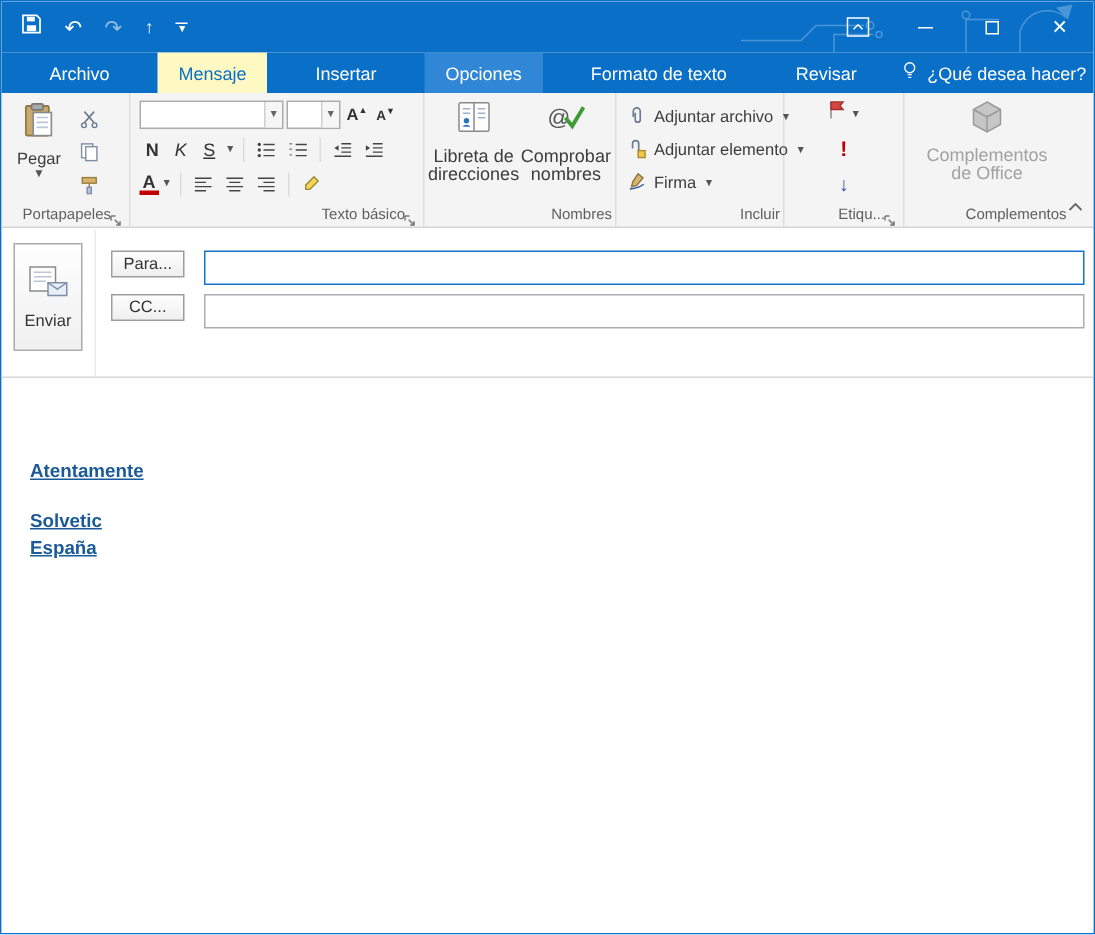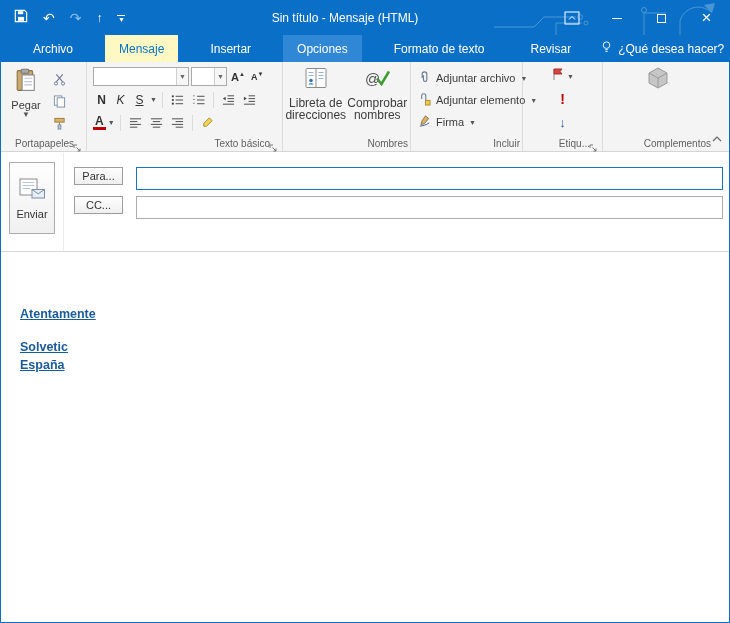--- a/index.html
+++ b/index.html
@@ -152,21 +152,20 @@
           </svg>
       </span>
       <span class="g">↶</span>
       <span class="g dim">↷</span>
       <span class="g" style="font-size:12px">↑</span>
       <span class="qat-more">
         <i class="bar"></i>
           <i class="tri">▼</i>
       </span>
     </div>
-    <div class="win-title">Sin título  -  Mensaje (HTML)</div>
     <div class="wincontrols">
       <span class="ribbonopts">
         <svg width="16" height="14" viewBox="0 0 16 14">
             <rect x="1" y="1" width="14" height="12" fill="none" stroke="#fff"></rect>
             <path d="M5 8.5l3-3 3 3" fill="none" stroke="#fff"></path>
           </svg>
       </span>
       <span class="wbtn">
           <span class="min-glyph"></span>
         </span>
@@ -401,20 +400,21 @@
     </div>
 
     <div class="group g-add" style="border-right:none;">
       <div class="bigbtn disabled" style="width:90px;">
         <span>
           <svg width="24" height="24" viewBox="0 0 24 24">
               <path d="M12 2l9 5v10l-9 5-9-5V7z" fill="#c6c6c6" stroke="#9a9a9a"></path>
               <path d="M12 12v10M12 12l9-5M12 12L3 7" stroke="#9a9a9a" fill="none"></path>
             </svg>
         </span>
+        <span class="lbl">Complementos de Office</span>
       </div>
       <div class="grouplabel full">Complementos</div>
     </div>
 
     <span class="collapse">
       <svg width="10" height="6" viewBox="0 0 10 6">
           <path d="M1 5l4-4 4 4" fill="none" stroke="#666" stroke-width="1.2"></path>
         </svg>
     </span>
   </div>

